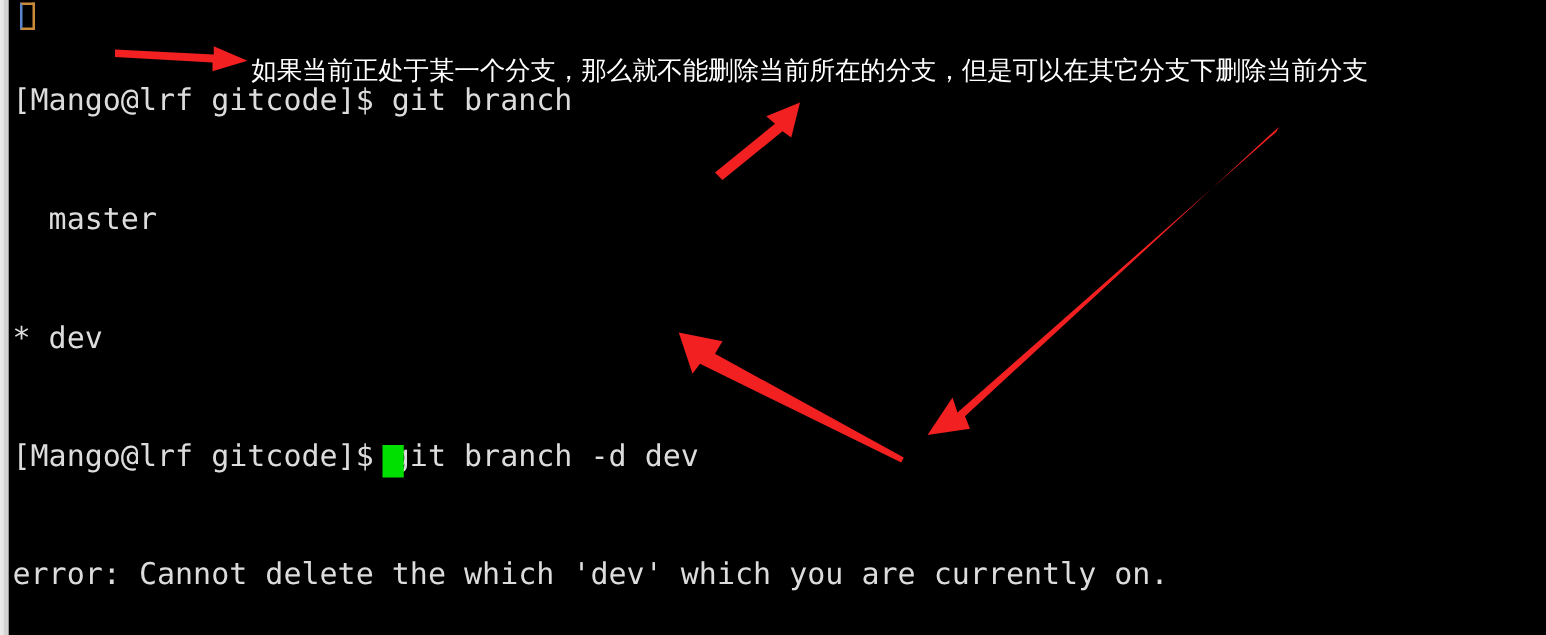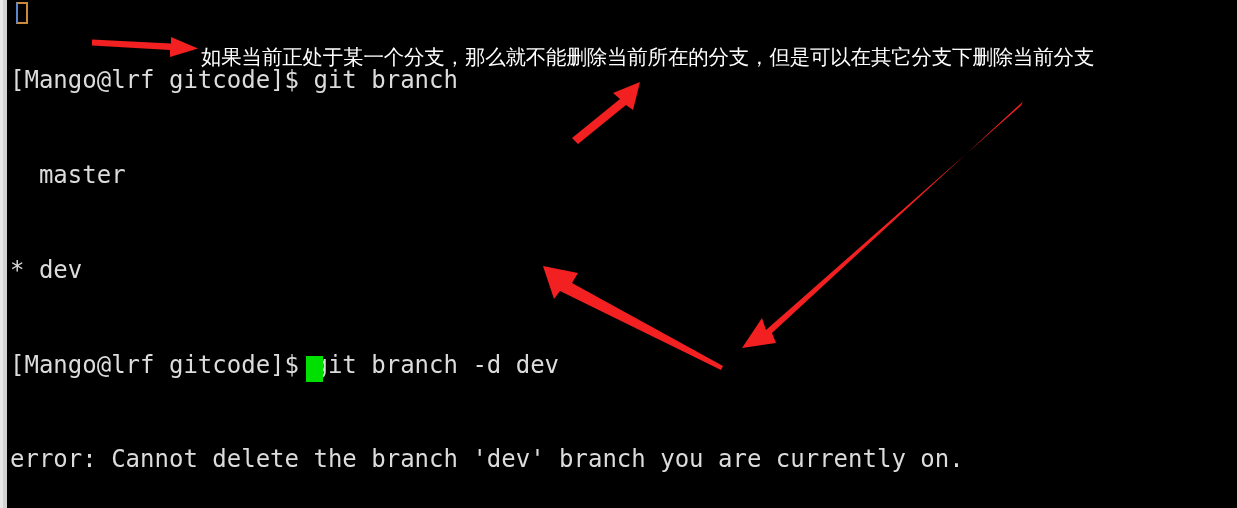--- a/index.html
+++ b/index.html
@@ -83,21 +83,21 @@
 
   <div class="term-surface">
     <div class="tab-nub"></div>
   </div>
 
   <div class="term-lines">
     <div class="term-line">[Mango@lrf gitcode]$ git branch</div>
     <div class="term-line">  master</div>
     <div class="term-line">* dev</div>
     <div class="term-line">[Mango@lrf gitcode]$ git branch -d dev</div>
-    <div class="term-line">error: Cannot delete the branch 'dev' branch you are currently on.</div>
+    <div class="term-line">error: Cannot delete the which 'dev' which you are currently on.</div>
     
     
     
     
     
     
     
   </div>
 
   <div class="cursor-block"></div>

